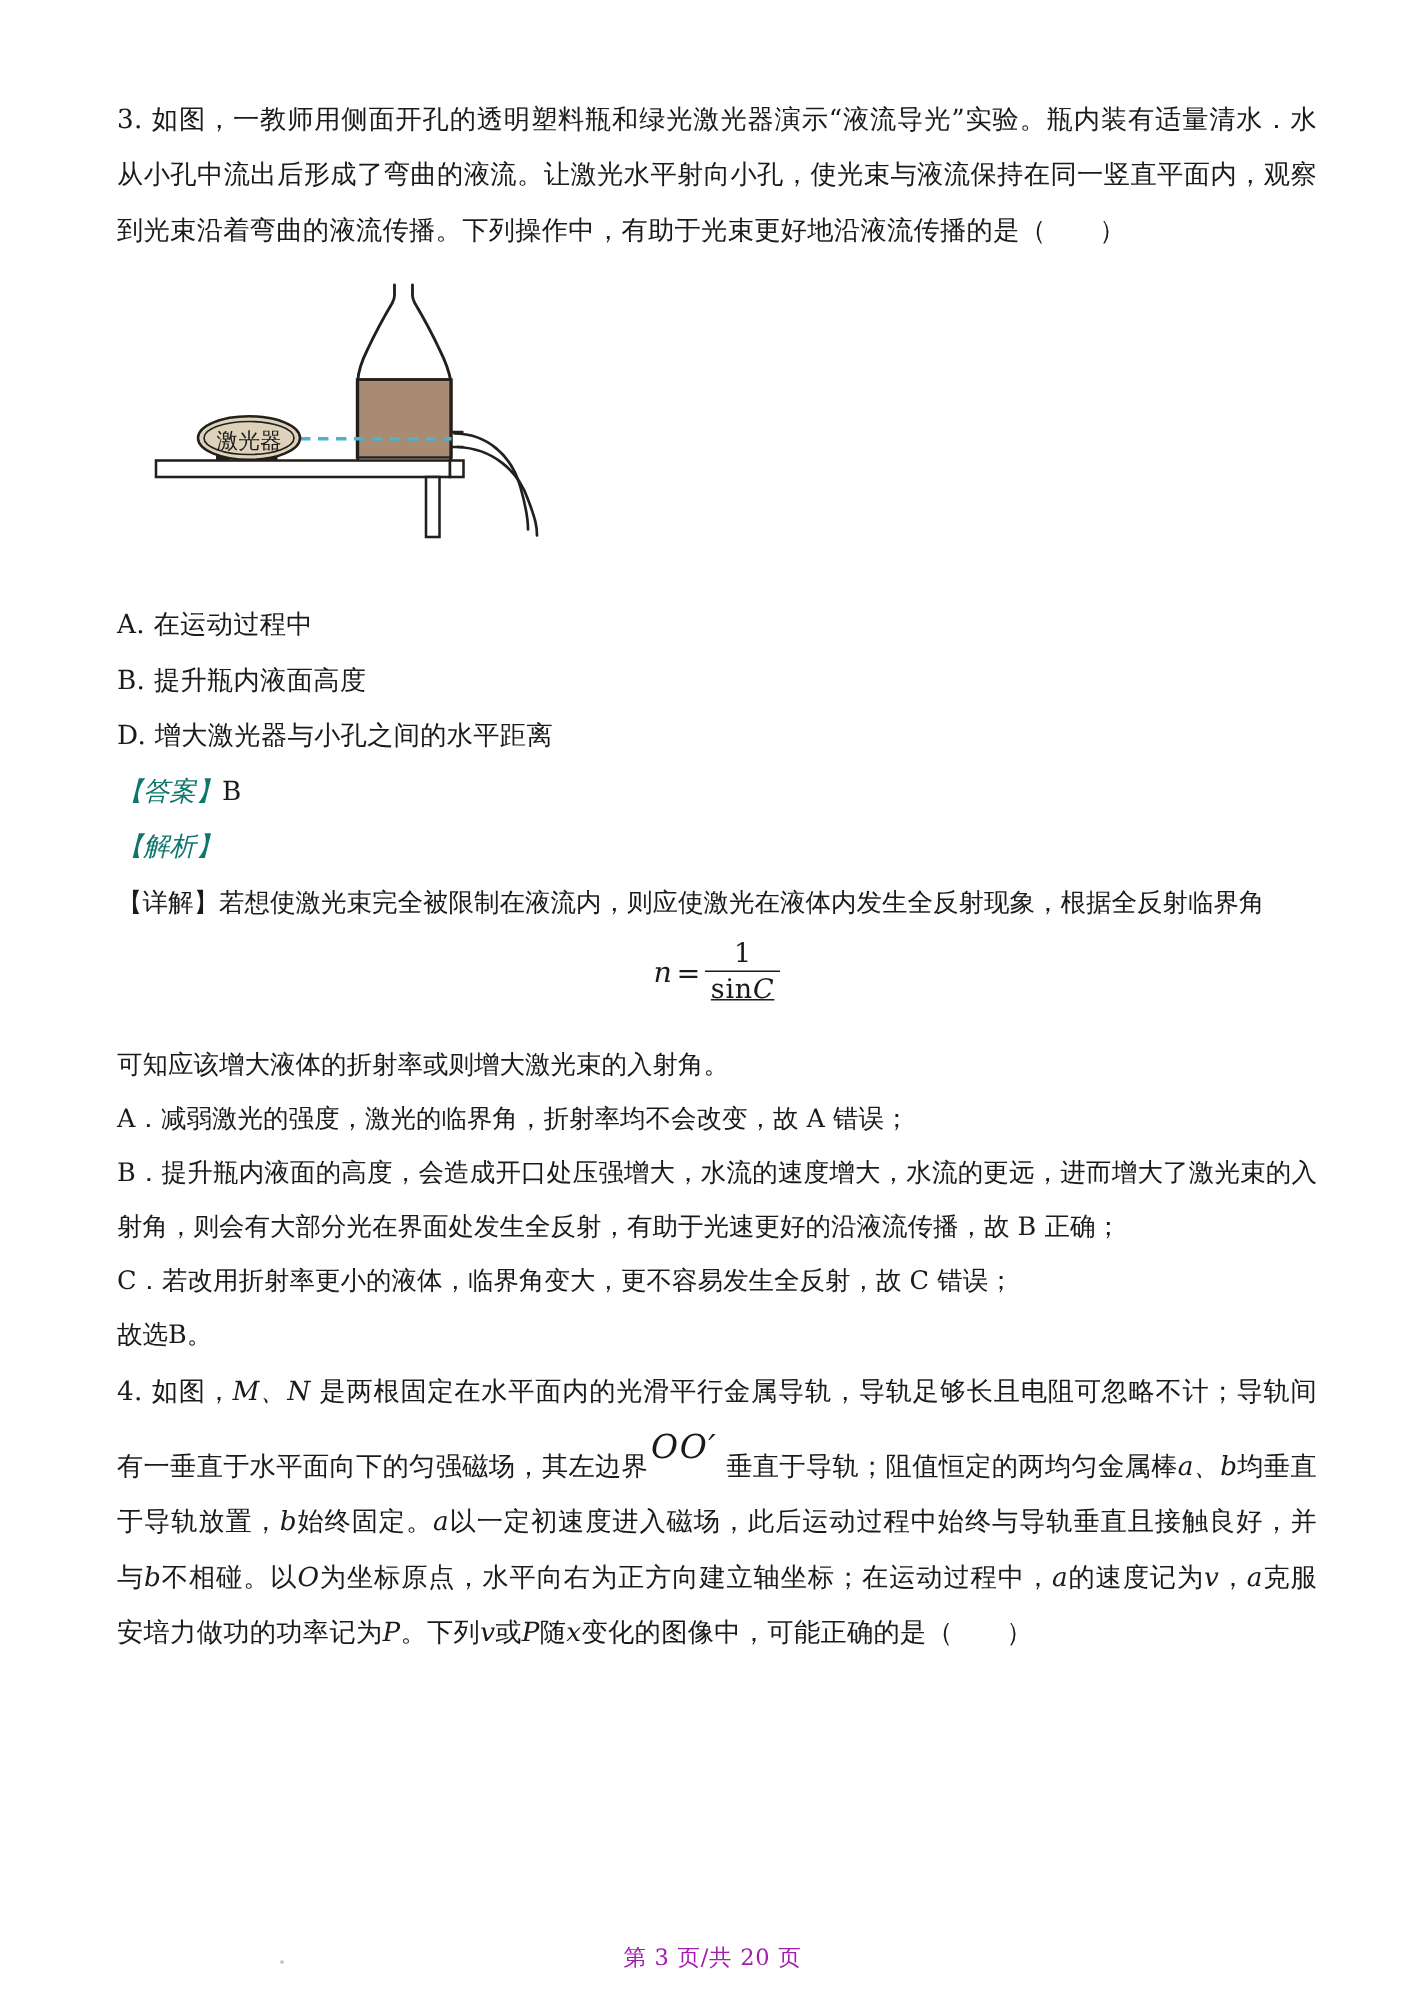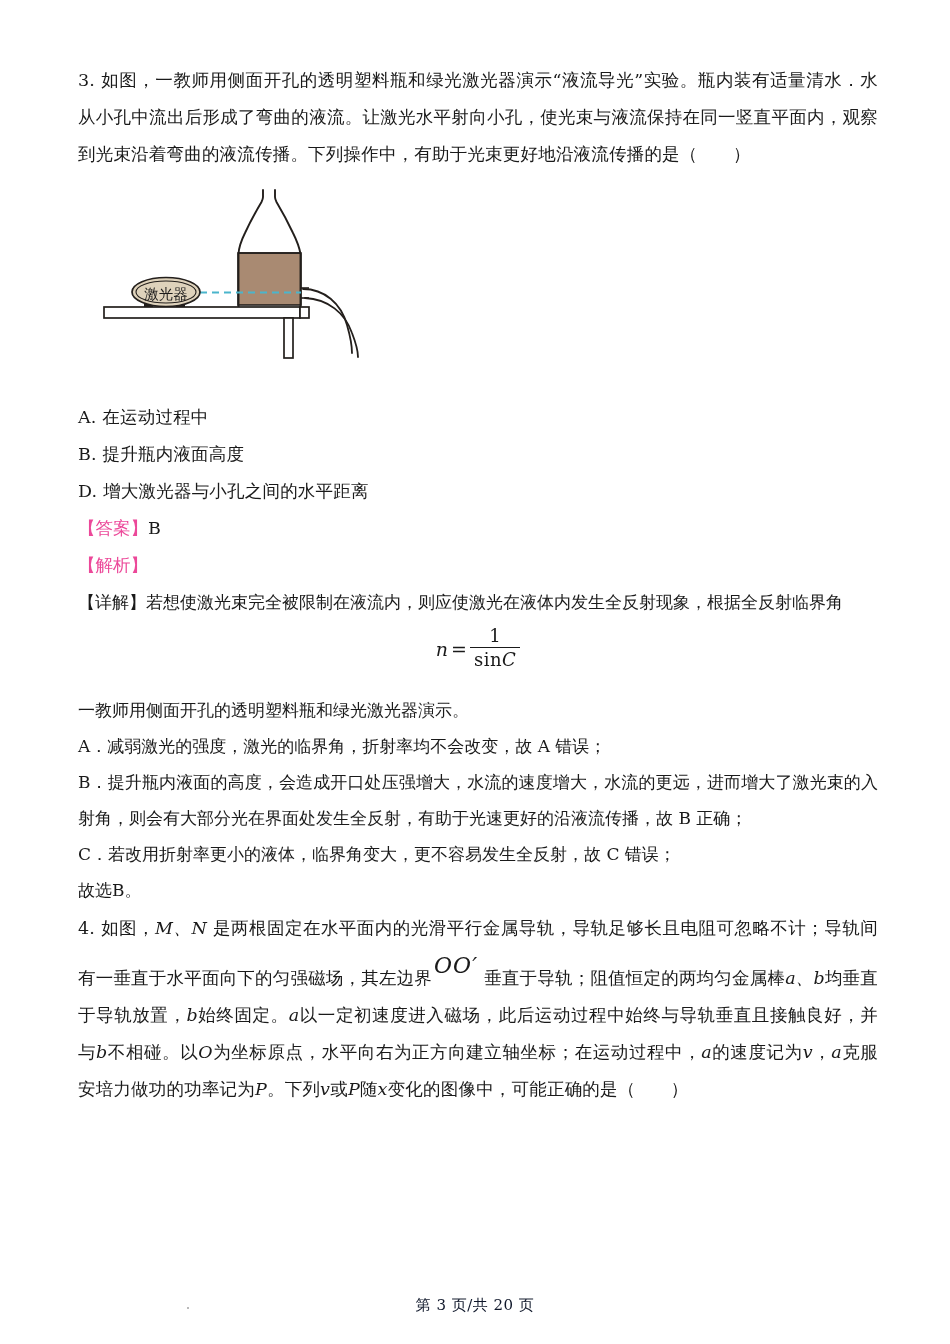--- a/index.html
+++ b/index.html
@@ -35,21 +35,21 @@
     text-justify: inter-ideograph;
     letter-spacing: 0.2px;
   }
   .q-stem { text-indent: 0; }
   .opt {
     font-size: 17.5px;
     line-height: 37px;
     margin: 0;
     letter-spacing: .2px;
   }
-  .tag-blue { color: #ec4899; }
+  .tag-blue { color: #0f766e; font-style: italic; }
   .ans-line { font-size: 17.5px; line-height: 37px; margin: 0; }
   .expl-line {
     font-size: 17px;
     line-height: 36px;
     margin: 0;
     text-align: justify;
     text-justify: inter-ideograph;
   }
   .mi { font-style: italic; font-family: "DejaVu Serif", "Liberation Serif", serif; }
   .oo {
@@ -88,20 +88,21 @@
     display: block;
     border-top: 1.3px solid #1a1a1a;
     height: 0;
   }
   .frac .den {
     display: block;
     padding: 1px 4px 0 4px;
     font-size: 18px;
     line-height: 22px;
     letter-spacing: .5px;
+    text-decoration: underline;
   }
   .frac .den .ital { font-style: italic; }
 
   
   .figure {
     position: relative;
     width: 320px;
     height: 200px;
     margin: 12px 0 14px 22px;
   }
@@ -109,21 +110,21 @@
 
   
   .footer {
     position: absolute;
     left: 0;
     top: 1296px;
     width: 950px;
     text-align: center;
     font-size: 15px;
     font-family: "DejaVu Serif","Liberation Serif",serif;
-    color: #0f172a;
+    color: #a21caf;
     letter-spacing: .5px;
   }
   .speck {
     position: absolute;
     left: 187px;
     top: 1307px;
     width: 2px;
     height: 2px;
     background: #b9b9b9;
   }
@@ -198,21 +199,21 @@
     <div class="formula-wrap">
       <span class="frac-eq">
         <span class="lhs mi">n</span><span class="eqs">=</span><span class="frac">
           <span class="num">1</span>
           <span class="bar"></span>
           <span class="den"><span>sin</span><span class="ital">C</span></span>
         </span>
       </span>
     </div>
 
-    <p class="expl-line">一教师用侧面开孔的透明塑料瓶和绿光激光器演示。</p>
+    <p class="expl-line">可知应该增大液体的折射率或则增大激光束的入射角。</p>
 
     <p class="expl-line">A．减弱激光的强度，激光的临界角，折射率均不会改变，故 A 错误；</p>
     <p class="expl-line">B．提升瓶内液面的高度，会造成开口处压强增大，水流的速度增大，水流的更远，进而增大了激光束的入射角，则会有大部分光在界面处发生全反射，有助于光速更好的沿液流传播，故 B 正确；</p>
     <p class="expl-line">C．若改用折射率更小的液体，临界角变大，更不容易发生全反射，故 C 错误；</p>
     <p class="expl-line">故选B。</p>
 
     <p class="para" style="margin-top:2px;"><span>4. 如图，</span><span class="mi">M、N</span><span> 是两根固定在水平面内的光滑平行金属导轨，导轨足够长且电阻可忽略不计；导轨间有一垂直于水平面向下的匀强磁场，其左边界</span><span class="oo">OO′</span><span>垂直于导轨；阻值恒定的两均匀金属棒</span><span class="mi">a、b</span><span>均垂直于导轨放置，</span><span class="mi">b</span><span>始终固定。</span><span class="mi">a</span><span>以一定初速度进入磁场，此后运动过程中始终与导轨垂直且接触良好，并与</span><span class="mi">b</span><span>不相碰。以</span><span class="mi">O</span><span>为坐标原点，水平向右为正方向建立轴坐标；在运动过程中，</span><span class="mi">a</span><span>的速度记为</span><span class="mi">v</span><span>，</span><span class="mi">a</span><span>克服安培力做功的功率记为</span><span class="mi">P</span><span>。下列</span><span class="mi">v</span><span>或</span><span class="mi">P</span><span>随</span><span class="mi">x</span><span>变化的图像中，可能正确的是（　　）</span></p>
 
   </div>
 

